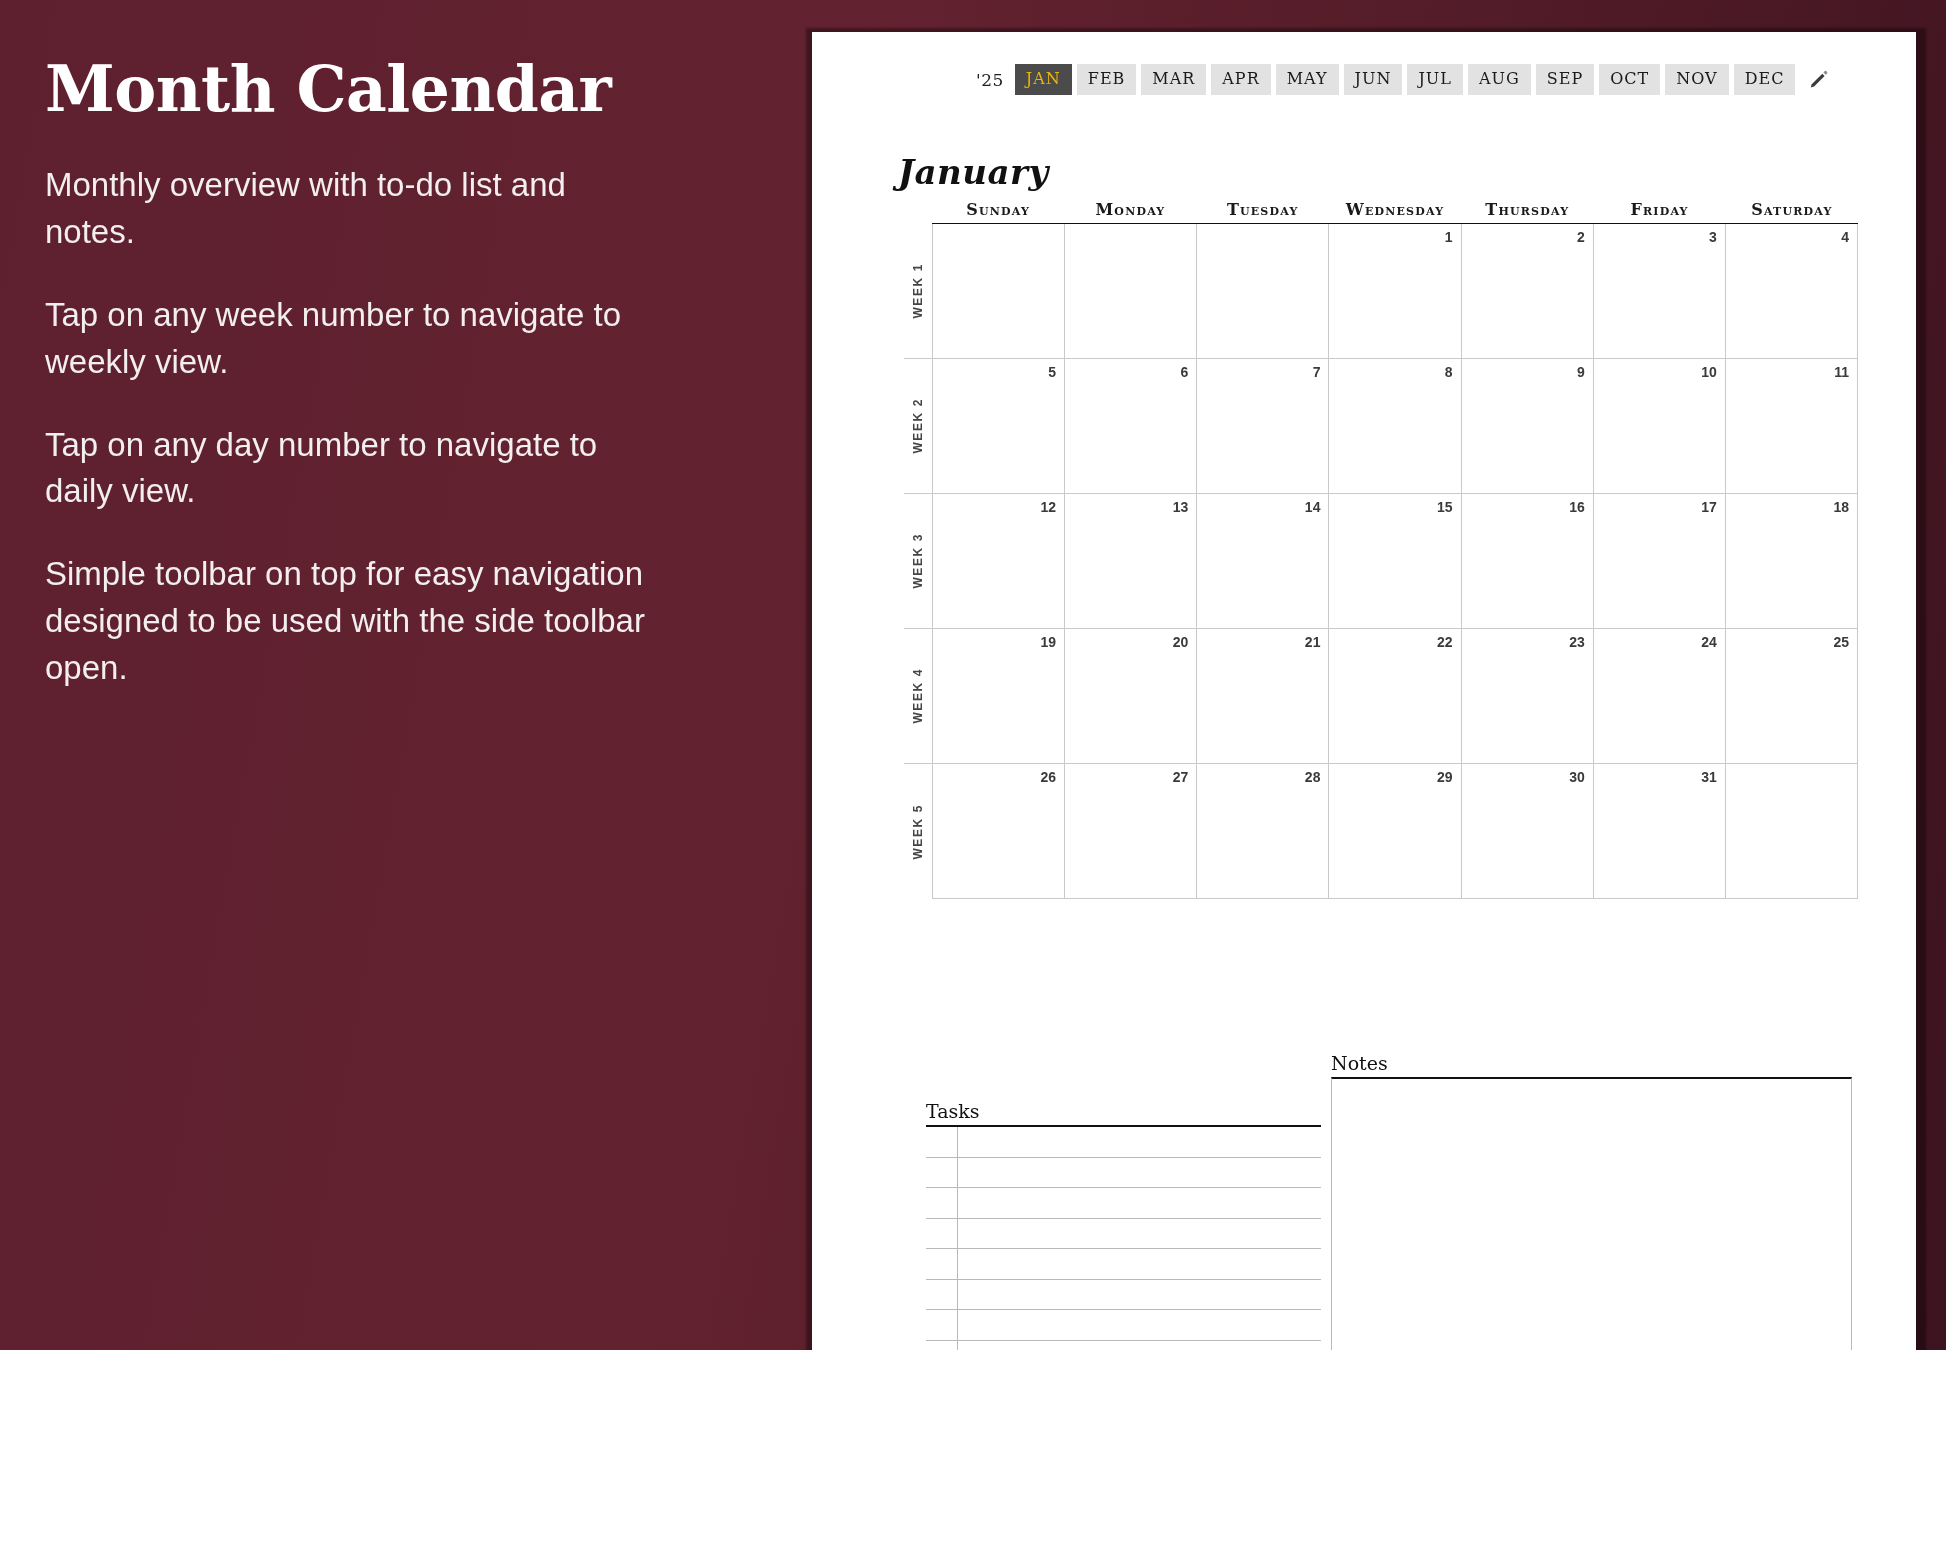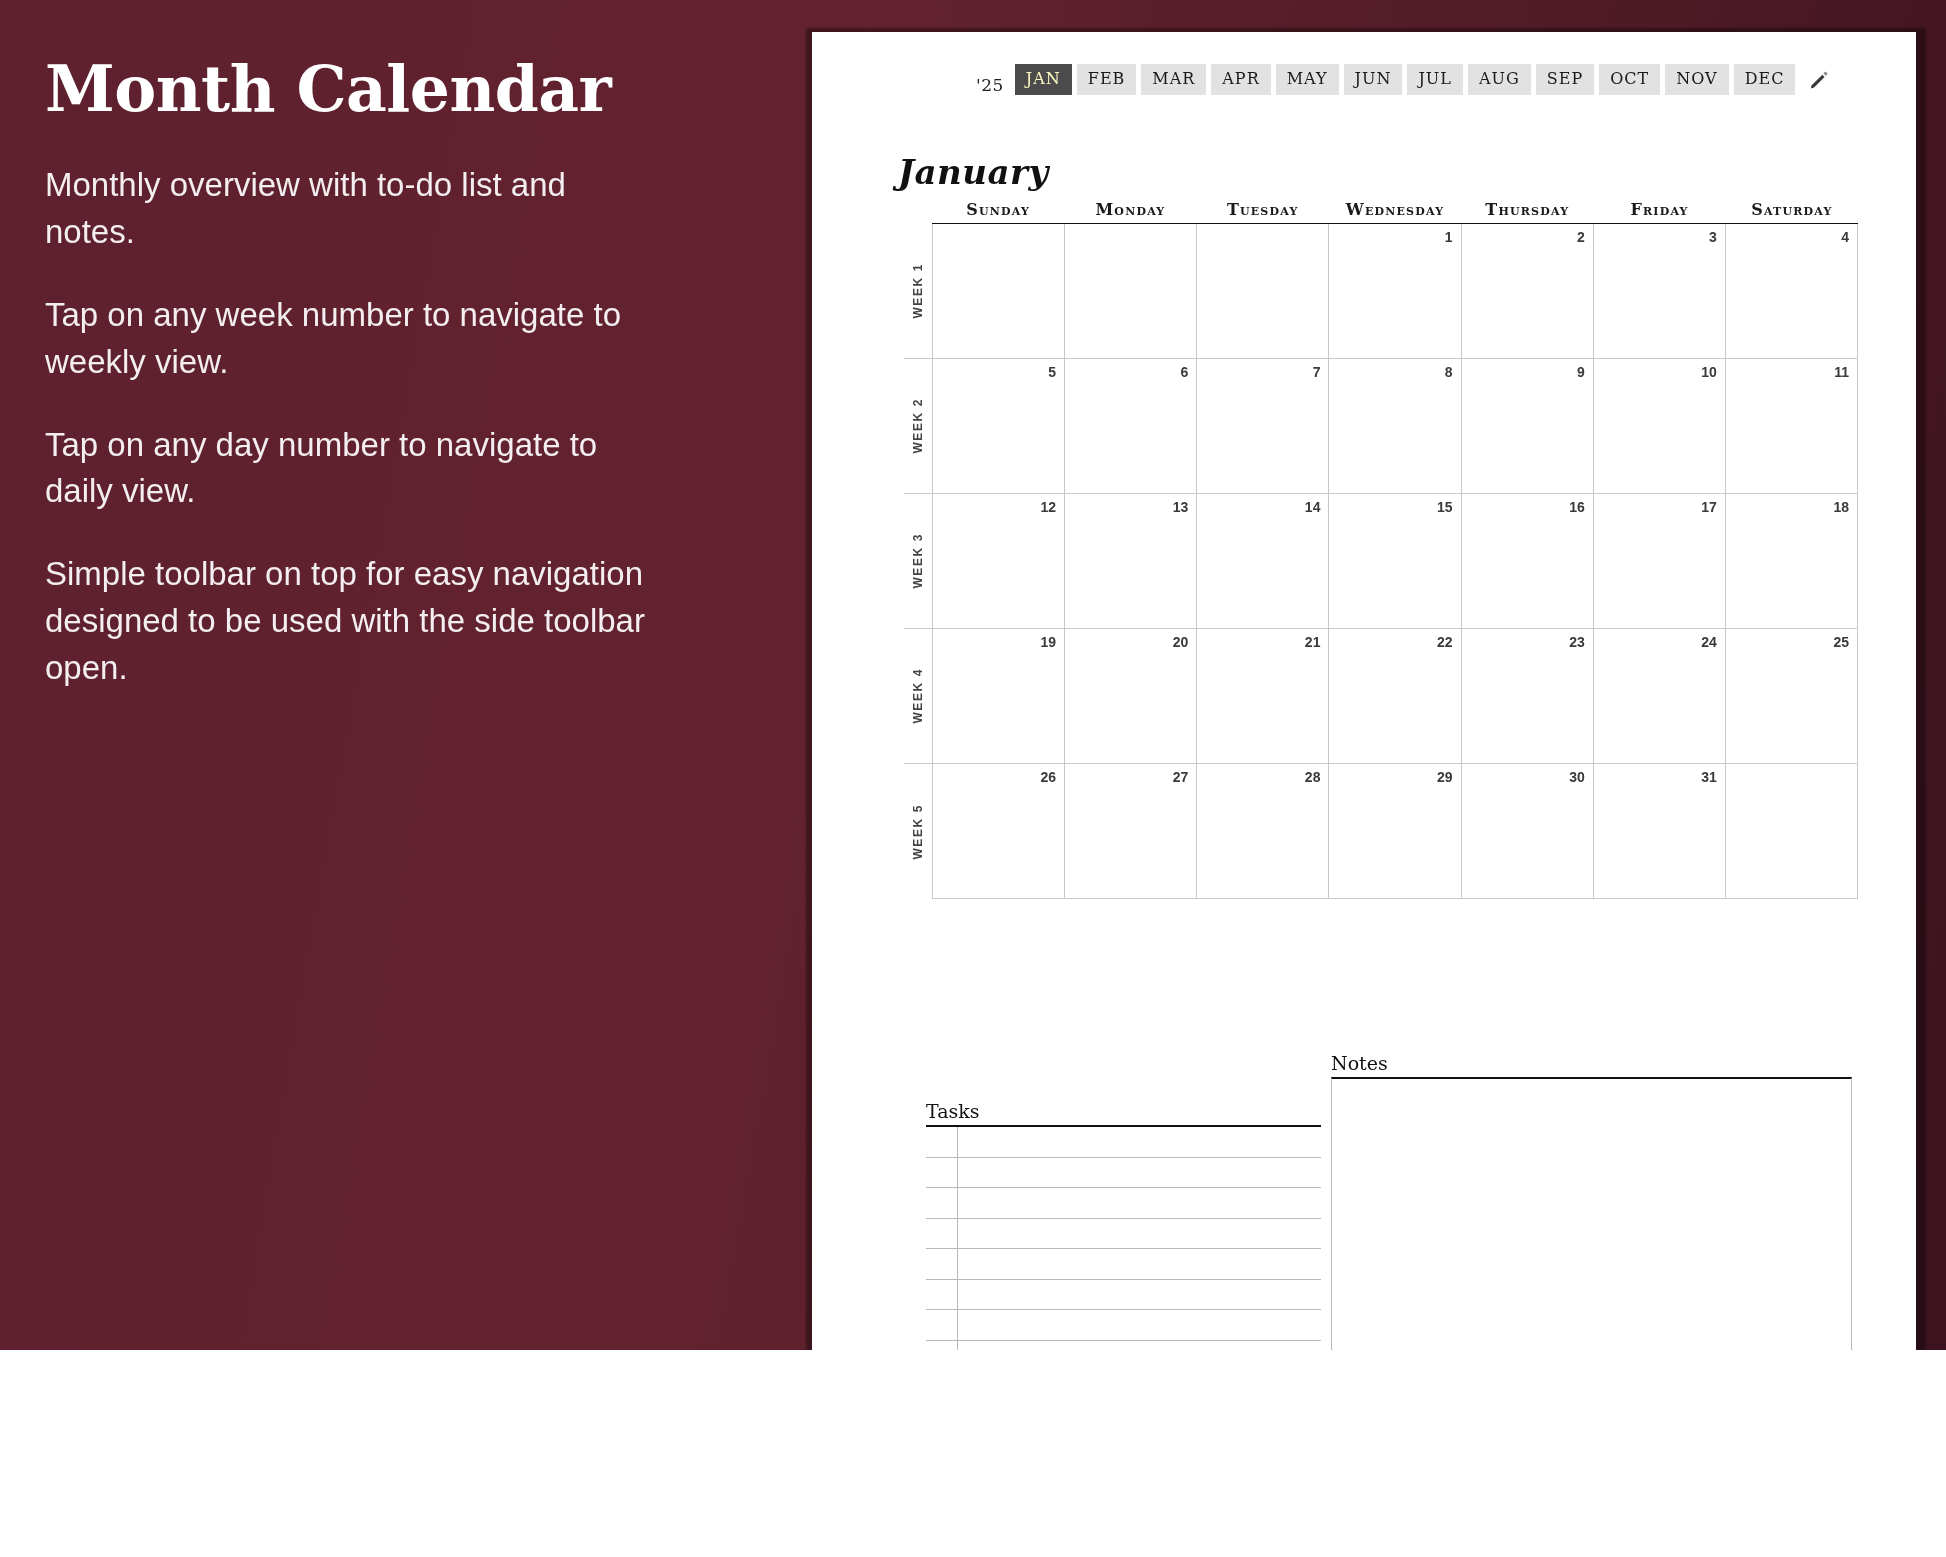--- a/index.html
+++ b/index.html
@@ -69,21 +69,21 @@
     background: #ffffff;
     overflow: hidden;
   }
 
   
   .toolbar {
     position: absolute;
     left: 162px;
     top: 32px;
     display: flex;
-    align-items: flex-end;
+    align-items: center;
     gap: 5px;
   }
   .tb-year {
     font-family: "DejaVu Serif", serif;
     font-size: 17px;
     color: #222;
     padding: 0 6px 0 2px;
     letter-spacing: 0.5px;
   }
   .tb-btn {
@@ -93,21 +93,21 @@
     color: #1a1a1a;
     background: #e2e2e2;
     border: none;
     padding: 7px 11px 8px 11px;
     line-height: 1;
     min-width: 32px;
     text-align: center;
   }
   .tb-btn.active {
     background: #4b4b4b;
-    color: #fef9c3;
+    color: #eab308;
   }
   .tb-pen {
     display: inline-flex;
     align-items: center;
     justify-content: center;
     width: 30px;
     height: 28px;
     margin-left: 4px;
   }
 

